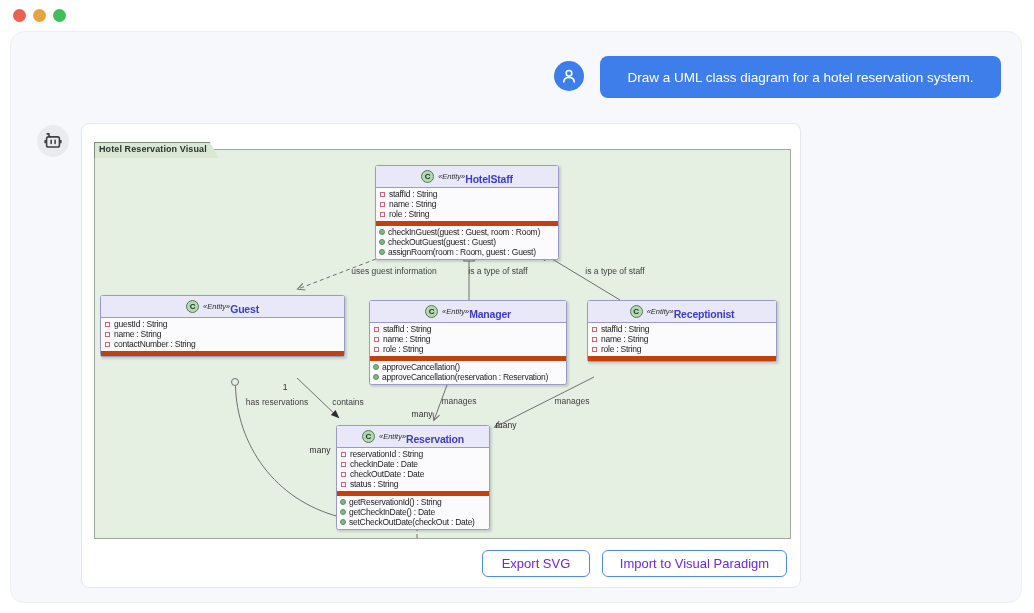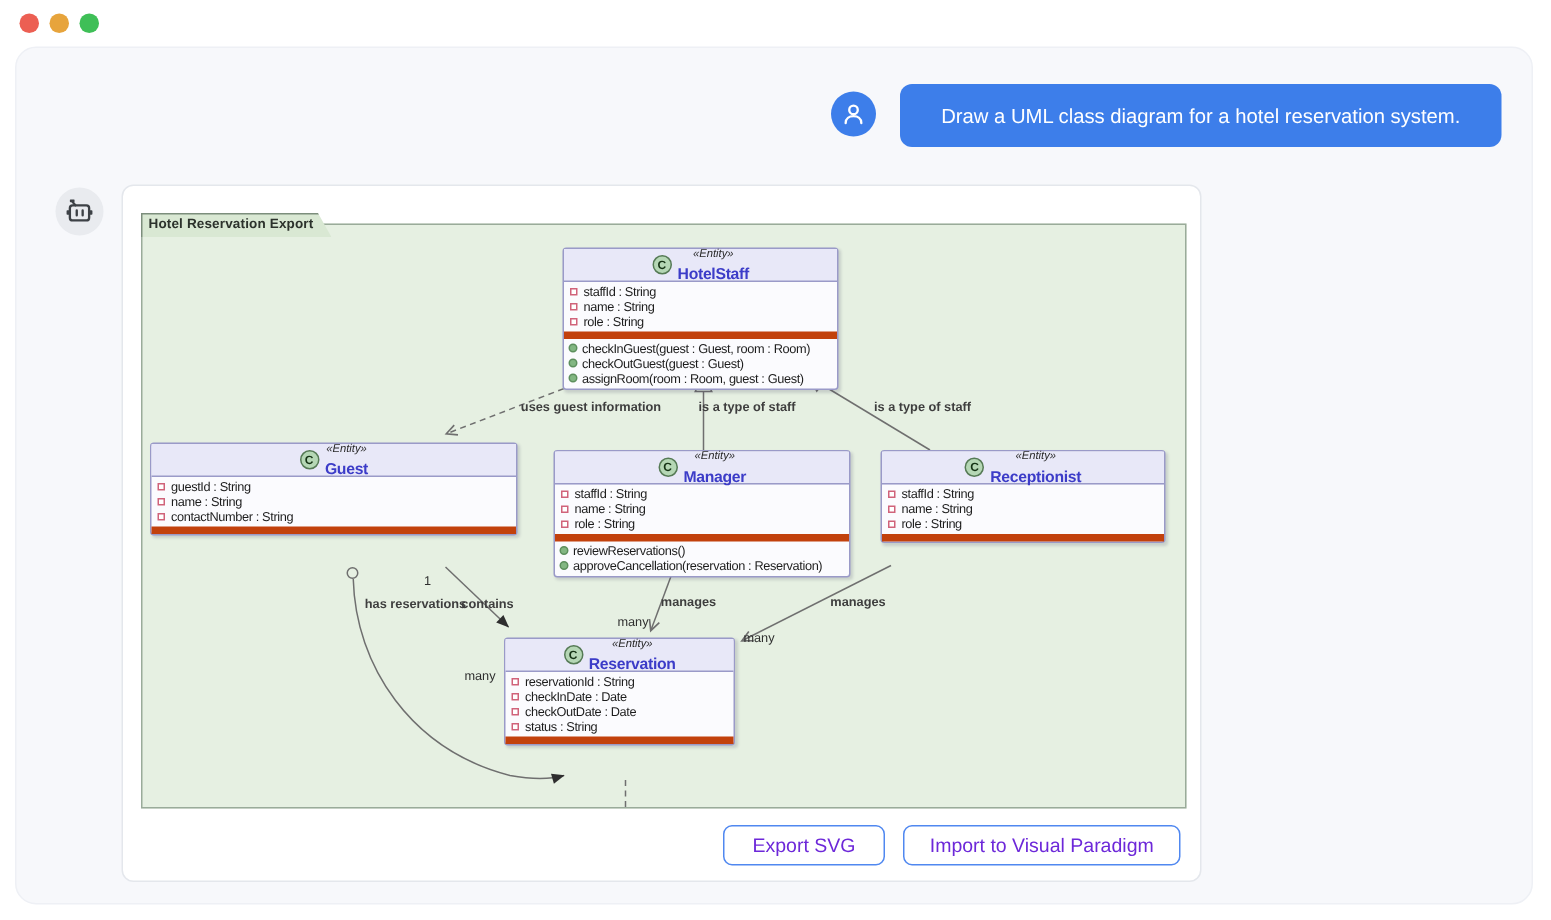--- a/index.html
+++ b/index.html
@@ -15,28 +15,28 @@
   .user-avatar { position:absolute; left:543px; top:29px; width:30px; height:30px; border-radius:50%; background:#3d7eea; display:flex; align-items:center; justify-content:center; }
   .user-bubble { position:absolute; left:589px; top:24px; width:401px; height:42px; background:#3d7eea; border-radius:8px; color:#ffffff; font-size:13.5px; display:flex; align-items:center; justify-content:center; padding:0 8px; }
   .bot-avatar { position:absolute; left:26px; top:93px; width:32px; height:32px; border-radius:50%; background:#e9ebef; display:flex; align-items:center; justify-content:center; }
 
   
   .diagram-card { position:absolute; left:70px; top:91px; width:720px; height:465px; background:#ffffff; border:1px solid #e4e7ec; border-radius:8px; }
   .frame-bg { position:absolute; left:12px; top:25px; width:697px; height:390px; background:#e6f0e2; border:1px solid #9aab9a; }
   .frame-tab { position:absolute; left:12px; top:18px; height:16px; padding:2px 12px 0 5px; background:#d9e8d3; color:#2c322c; font-size:9px; font-weight:bold; letter-spacing:0.1px; clip-path:polygon(0 0, calc(100% - 9px) 0, 100% 100%, 0 100%); box-shadow:inset 0 1px 0 #7c8e7c, inset 1px 0 0 #7c8e7c; white-space:nowrap; z-index:2; }
 
   .edges { position:absolute; left:0; top:0; width:720px; height:465px; z-index:1; }
-  .edge-label { position:absolute; transform:translateX(-50%); font-size:8.5px; color:#3e3e3e; white-space:nowrap; z-index:2;font-weight:bold; }
+  .edge-label { position:absolute; transform:translateX(-50%); font-size:8.5px; color:#3e3e3e; white-space:nowrap; z-index:2; }
   .mult { position:absolute; transform:translateX(-50%); font-size:8.5px; color:#2e2e2e; white-space:nowrap; z-index:2; }
 
   
   .uml-class { position:absolute; background:#fbfbfe; border:1px solid #9a9ac8; border-radius:2.5px; box-shadow:1.5px 1.5px 2px rgba(60,60,90,0.18); z-index:3; font-size:8.5px; letter-spacing:-0.25px; color:#1c1c1c; }
   .uml-head { background:#e8e8f8; border-bottom:1px solid #9a9ac8; display:flex; align-items:center; justify-content:center; gap:4px; padding:2px 4px; height:22px; }
   .c-icon { width:13px; height:13px; border-radius:50%; background:#b5d7b5; border:1px solid #557a55; color:#153315; font-size:8px; font-weight:bold; display:flex; align-items:center; justify-content:center; letter-spacing:0; flex:0 0 auto; }
-  .head-text { display:flex; flex-direction:column; align-items:center; line-height:1; }
+  .head-text { display:flex; flex-direction:row; align-items:center; line-height:1; }
   .stereo { font-size:7.5px; font-style:italic; color:#2a2a2a; letter-spacing:0; }
   .cname { font-size:10.5px; font-weight:bold; color:#3c3cc8; letter-spacing:-0.2px; margin-top:6px;text-align:right; }
   .uml-attrs { padding:1px 0 2px 0; border-bottom:5px solid #c2410c; }
   .uml-ops { padding:1px 0 2px 0; }
   .m-row { display:flex; align-items:center; height:10px; line-height:10px; padding:0 3px; white-space:nowrap; }
   .attr-ico { width:5px; height:5px; border:1px solid #d0637a; background:#fff; margin:0 4px 0 1px; flex:0 0 auto; }
   .op-ico { width:6px; height:6px; border-radius:50%; background:#82b682; border:1px solid #5d8f5d; margin:0 3px 0 0; flex:0 0 auto; }
 
   
   .actions { position:absolute; left:0; top:426px; width:100%; z-index:4; }
@@ -71,21 +71,21 @@
         <path d="M9,7.5 L6.8,4.8" stroke="#3d4146" stroke-width="1.6" fill="none" stroke-linecap="round"></path>
         <rect x="5" y="3.2" width="3.4" height="2" rx="0.4" fill="#3d4146"></rect>
         <rect x="5" y="7.5" width="14" height="11" rx="2" fill="none" stroke="#3d4146" stroke-width="1.7"></rect>
         <rect x="2.6" y="11" width="2.4" height="3.4" rx="0.6" fill="#3d4146"></rect>
         <rect x="19" y="11" width="2.4" height="3.4" rx="0.6" fill="#3d4146"></rect>
         <path d="M10,11.3 v3.4 M14.3,11.3 v3.4" stroke="#3d4146" stroke-width="1.7" stroke-linecap="round" fill="none"></path>
       </svg>
     </div>
 
     <div class="diagram-card">
-      <div class="frame-tab">Hotel Reservation Export</div>
+      <div class="frame-tab">Hotel Reservation Visual</div>
       <div class="frame-bg"></div>
 
       <svg class="edges" viewBox="0 0 720 465">
         <defs>
           <marker id="open" markerWidth="10" markerHeight="10" refX="7.5" refY="4.5" orient="auto" markerUnits="userSpaceOnUse">
             <path d="M1,1 L8,4.5 L1,8" fill="none" stroke="#6f6f6f" stroke-width="1.1"></path>
           </marker>
           <marker id="solid" markerWidth="11" markerHeight="9" refX="8.5" refY="4" orient="auto" markerUnits="userSpaceOnUse">
             <path d="M0.5,0.5 L9,4 L0.5,7.5 Z" fill="#2e2e2e"></path>
           </marker>
@@ -108,21 +108,21 @@
 
         <path d="M512,253 L413,303" stroke="#6f6f6f" stroke-width="1" fill="none" marker-end="url(#open)"></path>
 
         <path d="M335,396 L335,414" stroke="#6f6f6f" stroke-width="1" fill="none" stroke-dasharray="4,3"></path>
       </svg>
 
       <span class="edge-label" style="left:312px; top:142px;">uses guest information</span>
       <span class="edge-label" style="left:416px; top:142px;">is a type of staff</span>
       <span class="edge-label" style="left:533px; top:142px;">is a type of staff</span>
       <span class="edge-label" style="left:195px; top:273px;">has reservations</span>
-      <span class="edge-label" style="left:243px; top:273px;">contains</span>
+      <span class="edge-label" style="left:266px; top:273px;">contains</span>
       <span class="mult" style="left:203px; top:258px;">1</span>
       <span class="mult" style="left:238px; top:321px;">many</span>
       <span class="edge-label" style="left:377px; top:272px;">manages</span>
       <span class="mult" style="left:340px; top:285px;">many</span>
       <span class="edge-label" style="left:490px; top:272px;">manages</span>
       <span class="mult" style="left:424px; top:296px;">many</span>
 
       <div class="uml-class" style="left:293px; top:41px; width:184px;">
         <div class="uml-head">
           <span class="c-icon">C</span>
@@ -203,21 +203,21 @@
               <span>name : String</span>
             </div>
           <div class="m-row">
               <span class="attr-ico"></span>
               <span>role : String</span>
             </div>
         </div>
         <div class="uml-ops">
           <div class="m-row">
               <span class="op-ico"></span>
-              <span>reviewReservations()</span>
+              <span>approveCancellation()</span>
             </div>
           <div class="m-row">
               <span class="op-ico"></span>
               <span>approveCancellation(reservation : Reservation)</span>
             </div>
         </div>
       </div>
 
       <div class="uml-class" style="left:505px; top:176px; width:190px;">
         <div class="uml-head">
@@ -260,20 +260,34 @@
               <span class="attr-ico"></span>
               <span>checkInDate : Date</span>
             </div>
           <div class="m-row">
               <span class="attr-ico"></span>
               <span>checkOutDate : Date</span>
             </div>
           <div class="m-row">
               <span class="attr-ico"></span>
               <span>status : String</span>
+            </div>
+        </div>
+        <div class="uml-ops">
+          <div class="m-row">
+              <span class="op-ico"></span>
+              <span>getReservationId() : String</span>
+            </div>
+          <div class="m-row">
+              <span class="op-ico"></span>
+              <span>getCheckInDate() : Date</span>
+            </div>
+          <div class="m-row">
+              <span class="op-ico"></span>
+              <span>setCheckOutDate(checkOut : Date)</span>
             </div>
         </div>
       </div>
 
       <div class="actions">
         <div class="btn btn-export">Export SVG</div>
         <div class="btn btn-import">Import to Visual Paradigm</div>
       </div>
     </div>
 

